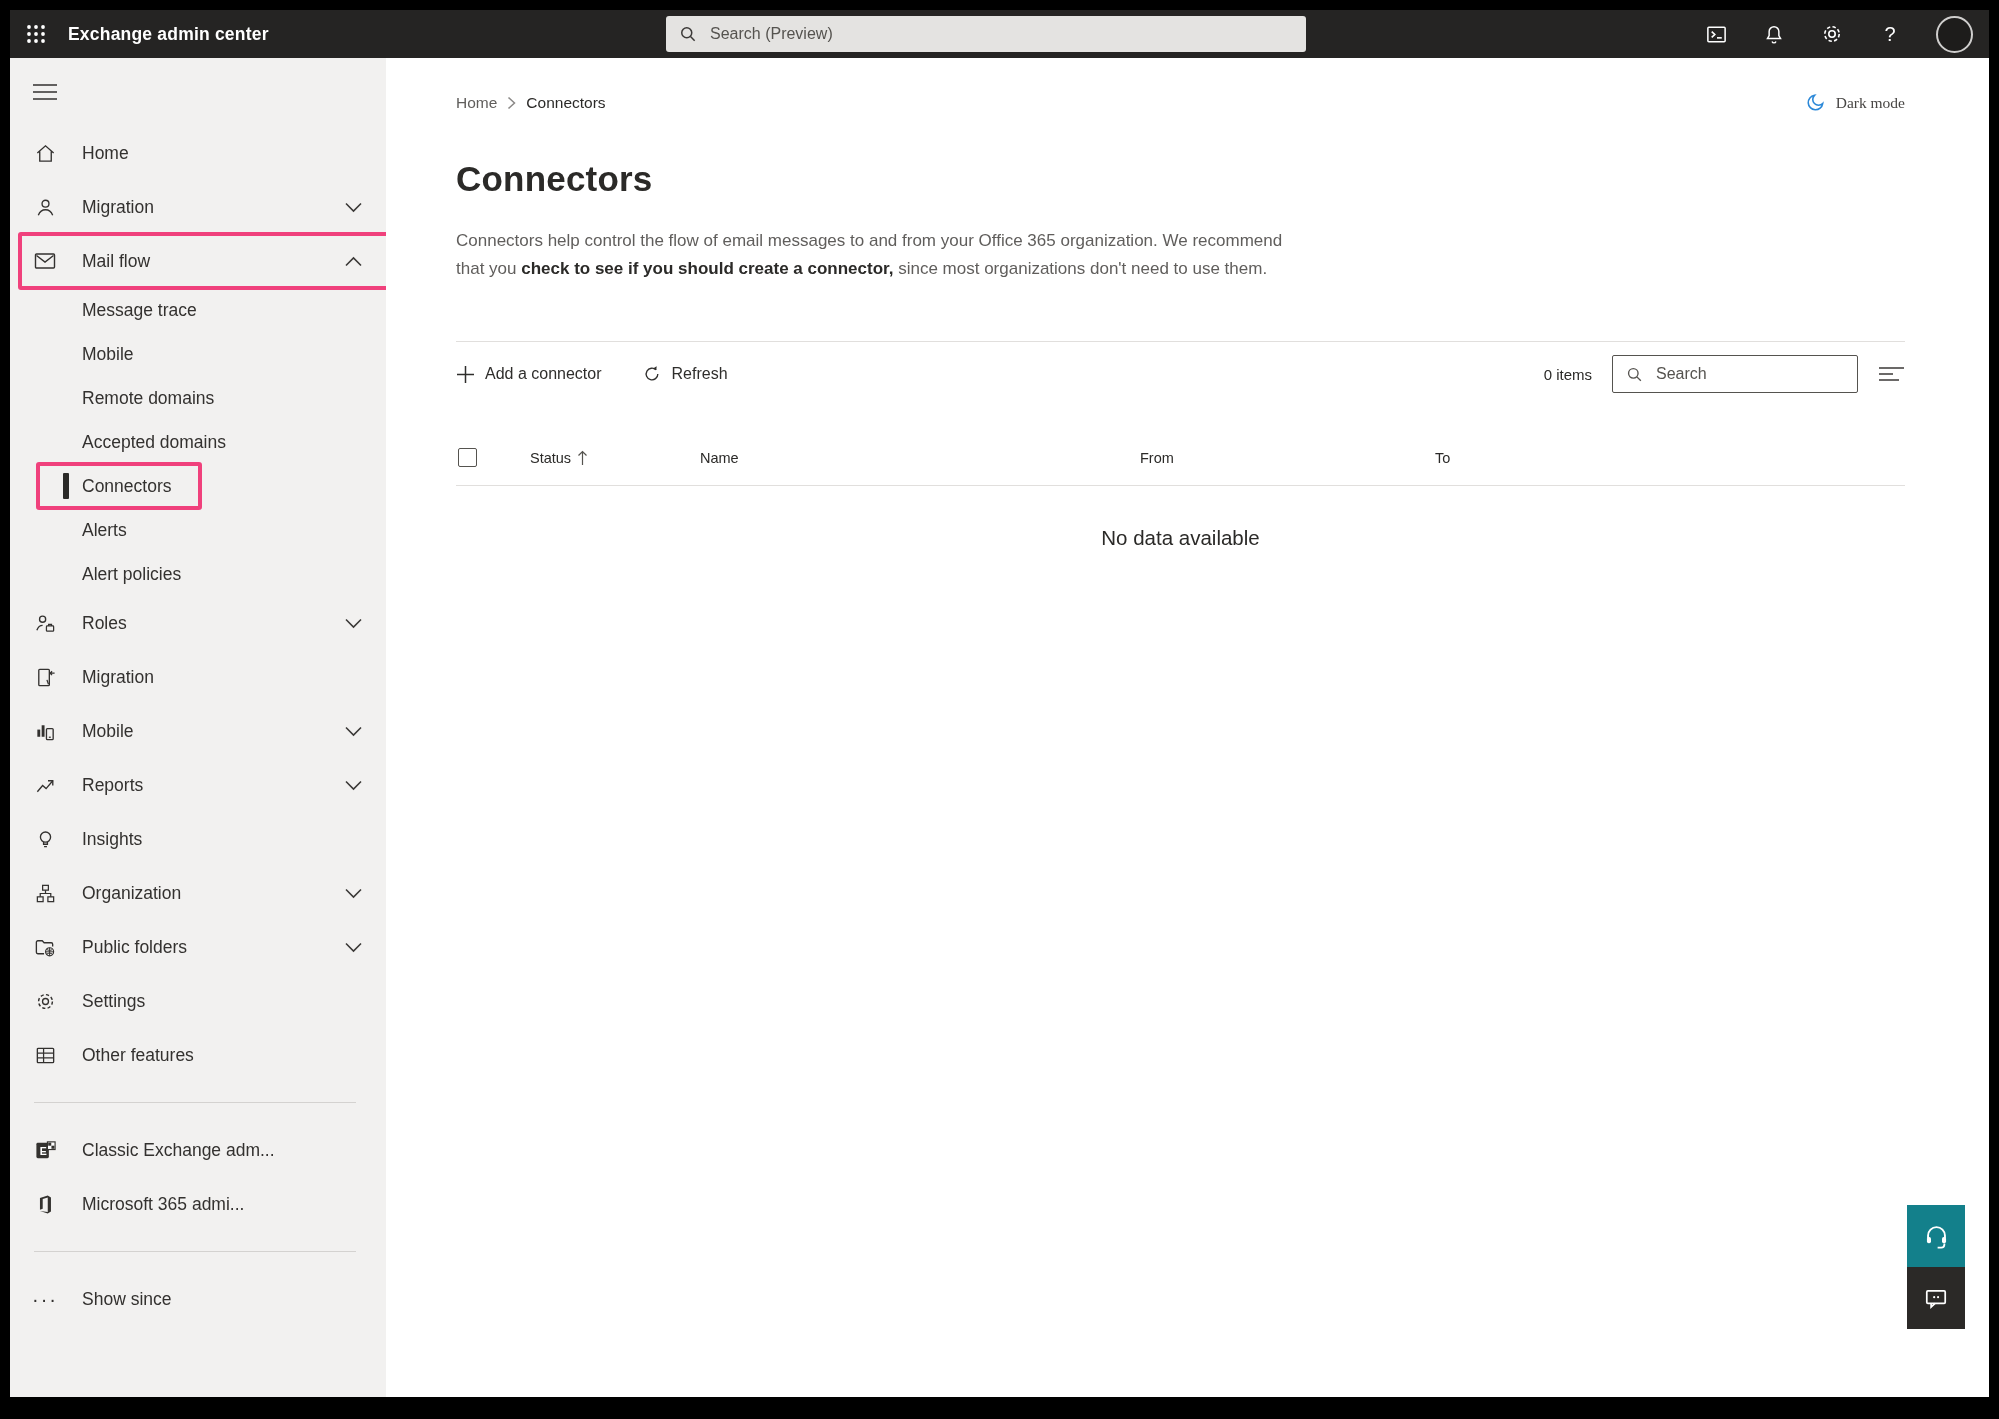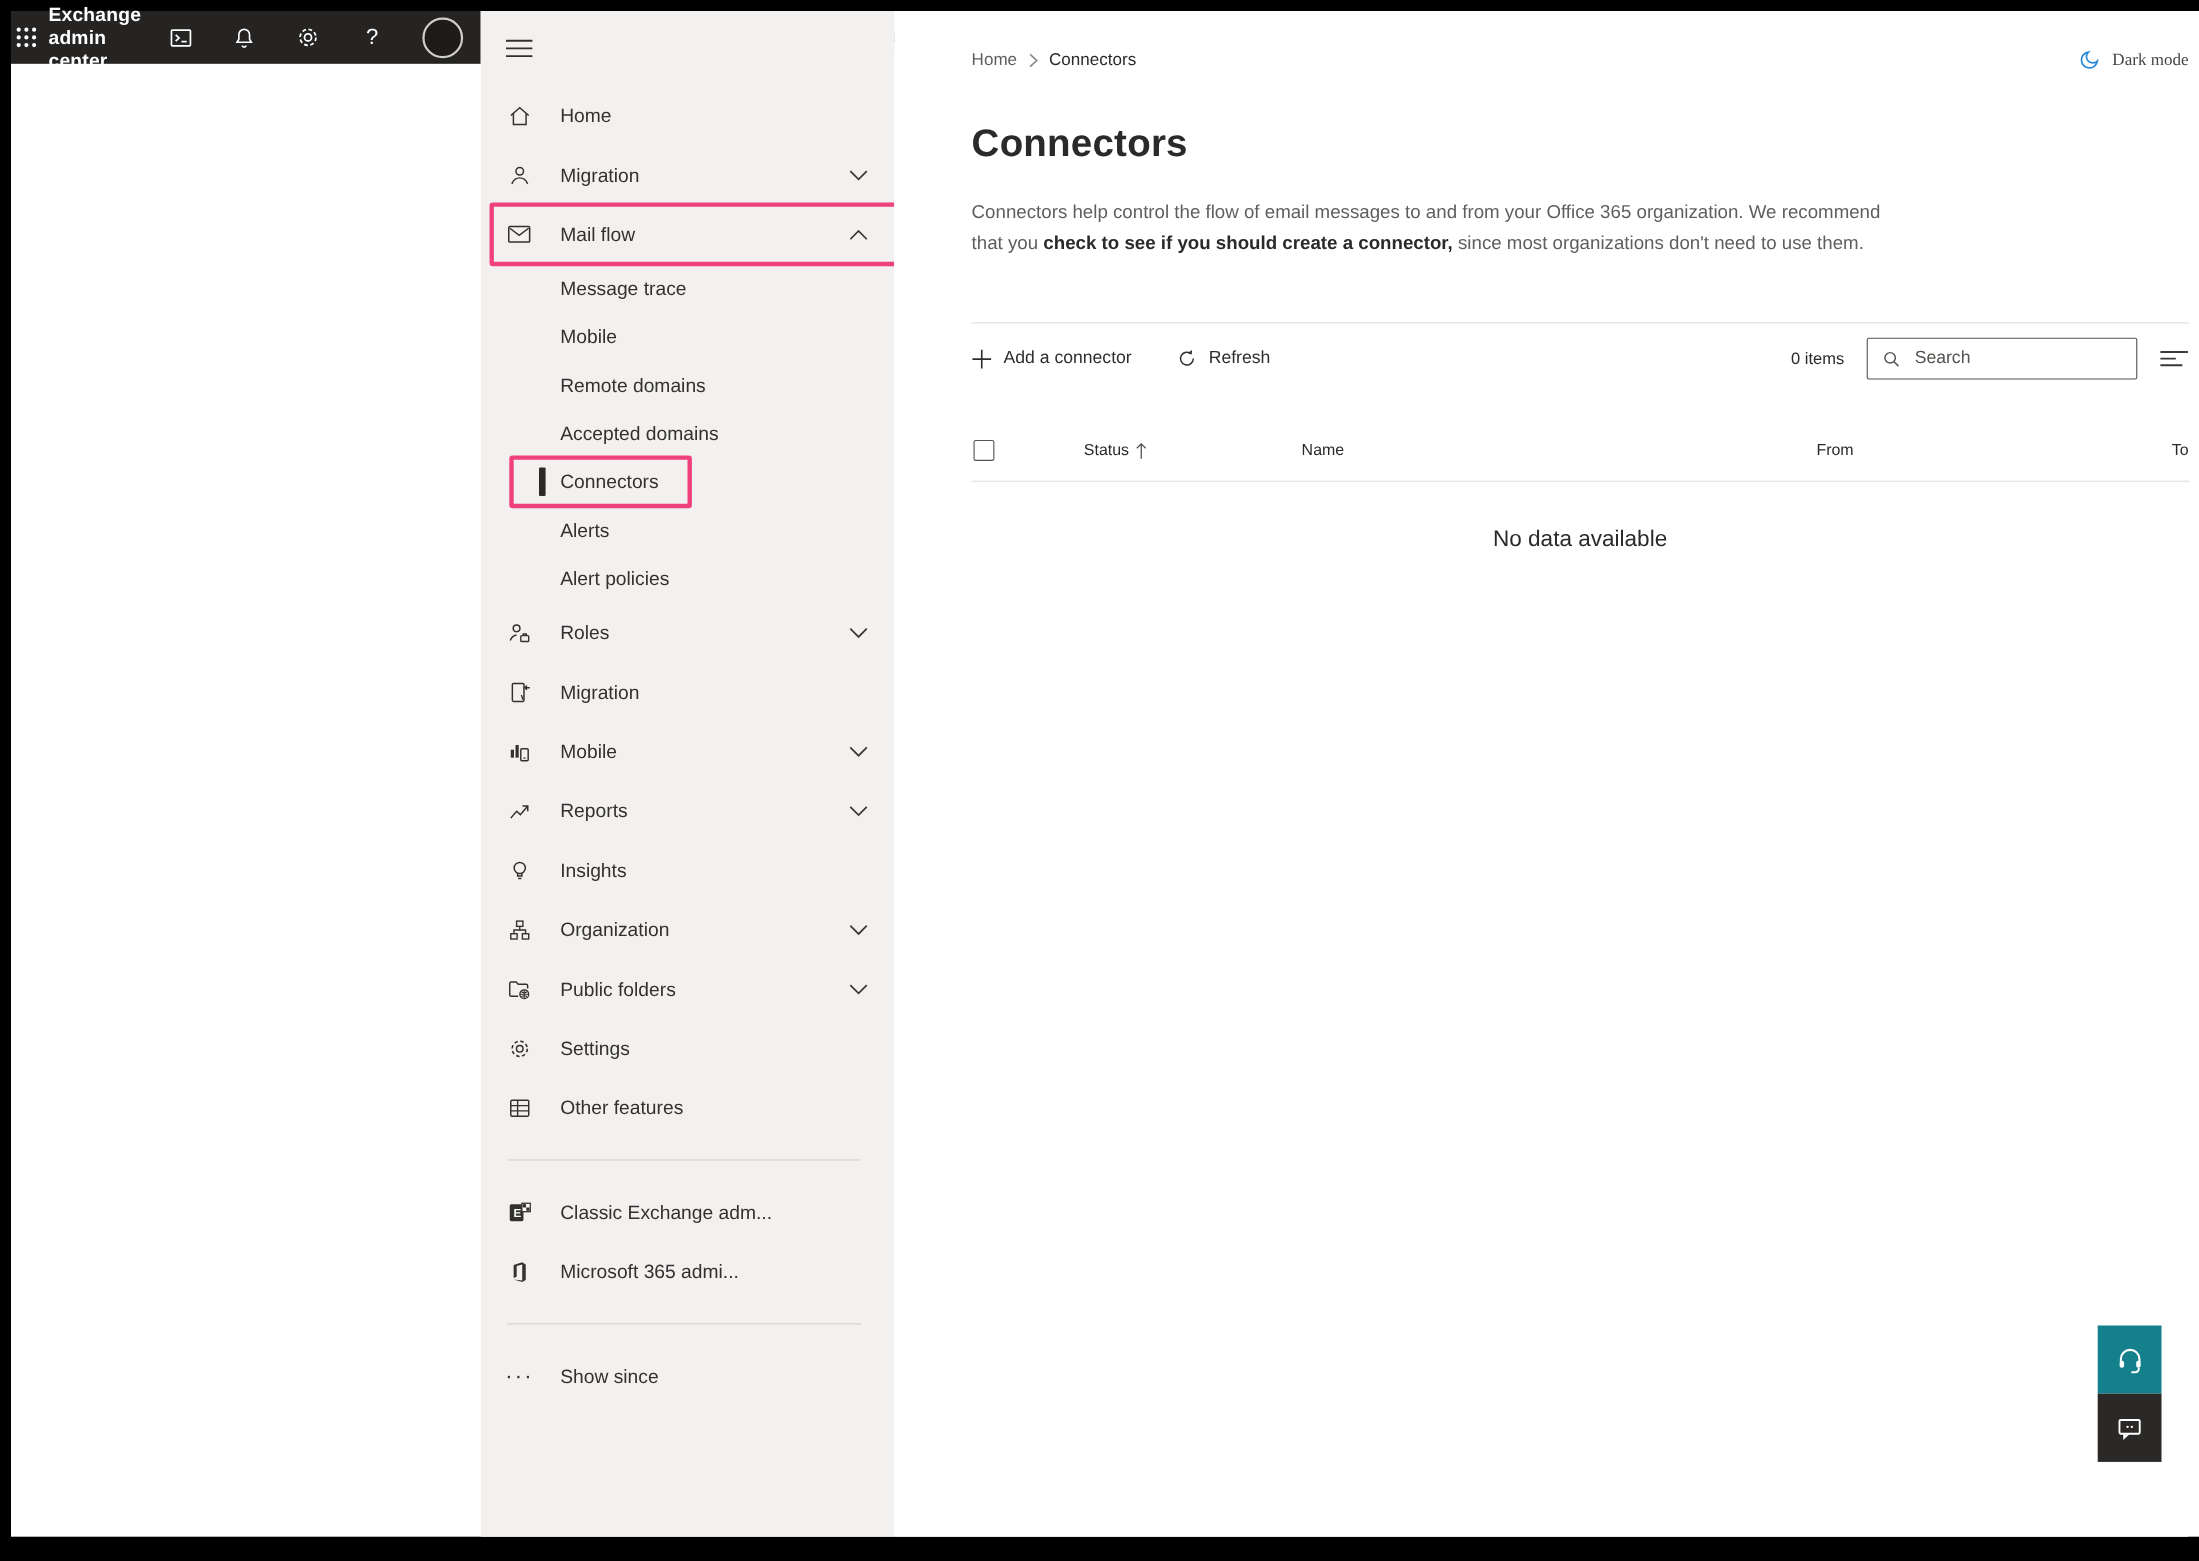--- a/index.html
+++ b/index.html
@@ -1,21 +1,21 @@
 <!DOCTYPE html>
 <html><head>
 <meta charset="utf-8">
 <style>
   * { margin:0; padding:0; box-sizing:border-box; }
   html,body { background:#000; }
   body { font-family:"Liberation Sans","DejaVu Sans",sans-serif; }
 
   .frame { position:relative; width:1999px; height:1419px; background:#000;
            padding:10px 10px 22px 10px; overflow:hidden; }
-  .app { width:100%; height:100%; display:flex; flex-direction:row; background:#fff; }
+  .app { width:100%; height:100%; display:flex; flex-direction:column; background:#fff; }
 
   
   .topbar { position:relative; height:48px; background:#252423; flex:0 0 48px;
             display:flex; align-items:center; color:#fff; }
   .waffle { width:52px; height:48px; display:flex; align-items:center; justify-content:center; cursor:pointer; }
   .topbar-title { font-size:17.5px; font-weight:700; letter-spacing:.2px; margin-left:6px; }
   .top-search { position:absolute; left:656px; top:6px; width:640px; height:36px;
                 background:#e4e3e1; border-radius:3px; display:flex; align-items:center;
                 padding:0 12px; gap:12px; color:#4f4d4b; }
   .top-search .ph { font-size:16px; color:#55534f; }
@@ -63,21 +63,21 @@
   .tb-btn { display:flex; align-items:center; gap:10px; font-size:16px; color:#2f2e2c;
             margin-right:40px; cursor:pointer; }
   .tb-right { margin-left:auto; display:flex; align-items:center; gap:20px; }
   .items-count { font-size:15px; font-weight:400; color:#2b2a28; }
   .list-search { width:246px; height:38px; border:1.4px solid #55534f; border-radius:2px;
                  display:flex; align-items:center; padding:0 12px; gap:12px; background:#fff; }
   .list-search .ph { font-size:16px; color:#55534f; }
   .filter-btn { display:flex; align-items:center; cursor:pointer; }
 
   .thead { display:flex; align-items:center; margin-top:42px; padding-bottom:18px;
-           border-bottom:1px solid #e1dfdd; font-size:14.5px; color:#2b2a28;gap:28px; }
+           border-bottom:1px solid #e1dfdd; font-size:14.5px; color:#2b2a28; }
   .col-check { width:74px; }
   .col-status { width:170px; display:flex; align-items:center; gap:6px; }
   .col-name { width:440px; }
   .col-from { width:295px; }
   .col-to { flex:1; }
   .checkbox { width:19px; height:19px; border:1px solid #55534f; border-radius:2px;
               margin-left:2px; cursor:pointer; background:#fff; }
   .empty-msg { margin-top:40px; text-align:center; font-size:20.5px; color:#2b2a28; }
 
   

